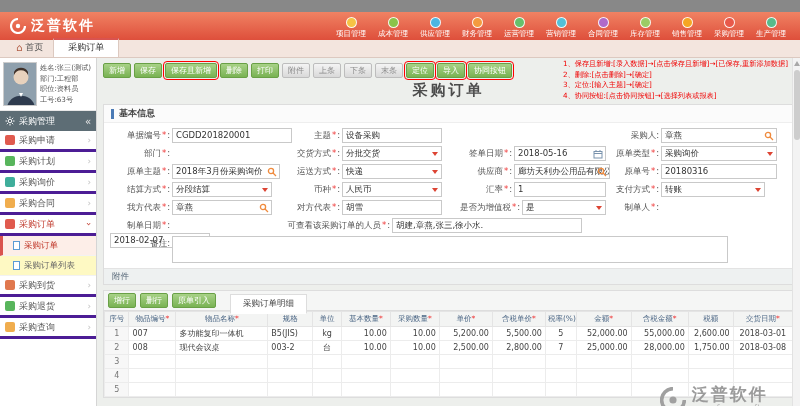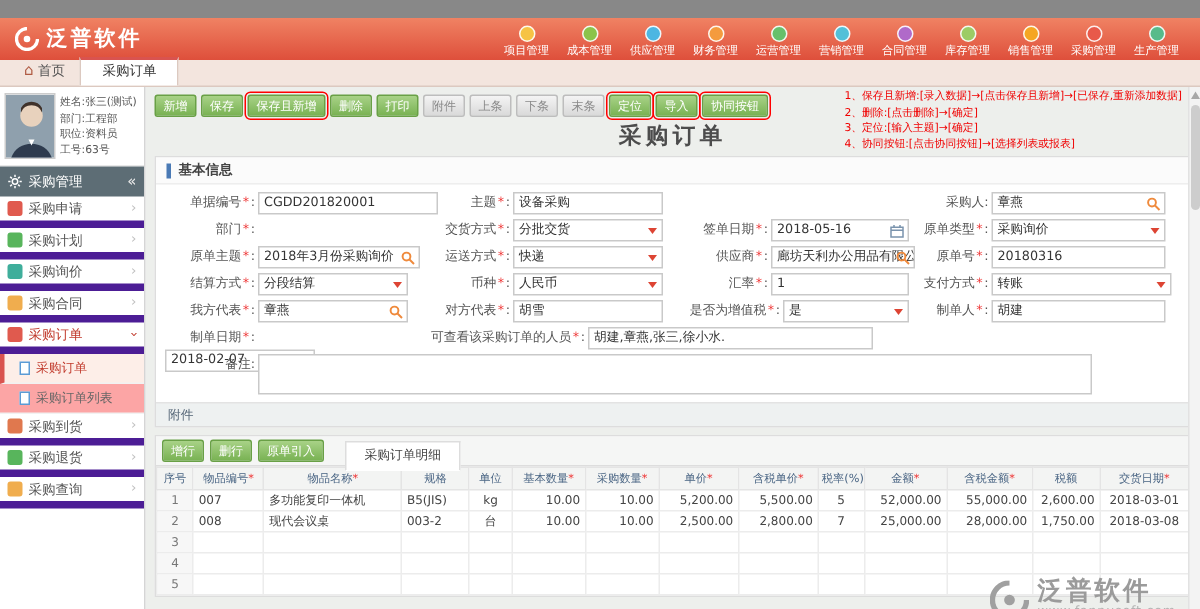--- a/index.html
+++ b/index.html
@@ -27,26 +27,26 @@
 
   
   aside { width:97px; background:#fff; border-right:1px solid #d5d5d5; flex-shrink:0; display:flex; flex-direction:column; }
   .profile { display:flex; gap:3px; padding:4px 3px; border-bottom:1px solid #e8e8e8; }
   .photo { width:34px; height:44px; flex-shrink:0; border:1px solid #ccc; overflow:hidden; }
   .pinfo { font-size:7.2px; color:#555; line-height:10.5px; padding-top:1px; white-space:nowrap; overflow:hidden; }
   .side-head { height:20px; background:#5d6d75; color:#fff; display:flex; align-items:center; padding:0 5px; gap:4px; }
   .side-head .sp { flex:1; }
   .side-head .collapse { color:#e8e8e8; cursor:pointer; font-size:10px; }
   .menu { list-style:none; flex:1; overflow:hidden; }
-  .menu-item { height:21px; display:flex; align-items:center; gap:4px; padding:0 5px; border-bottom:5px solid #4c1d95; color:#555; cursor:pointer; }
+  .menu-item { height:21px; display:flex; align-items:center; gap:4px; padding:0 5px; border-bottom:3px solid #4c1d95; color:#555; cursor:pointer; }
   .menu-item .mi { width:10px; height:10px; border-radius:2px; flex-shrink:0; }
   .menu-item .chev { margin-left:auto; color:#c0c0c0; font-size:9px; }
   .menu-item.expanded { color:#c0392b; }
   .menu-item.expanded .chev { transform:rotate(90deg); color:#c0392b; }
-  .submenu-item { height:20px; display:flex; align-items:center; gap:4px; padding:0 4px 0 13px; background:#fca5a5;
+  .submenu-item { height:20px; display:flex; align-items:center; gap:4px; padding:0 4px 0 13px; background:#fef9c3;
                   border-bottom:1px solid #f2f2f2; color:#666; font-size:8.5px; cursor:pointer; }
   .submenu-item.active { background:#fdeee8; color:#c0392b; border-left:3px solid #d9534f; padding-left:10px; }
   .doc { width:7px; height:9px; border:1px solid #5b9bd5; background:#fff; flex-shrink:0; }
 
   
   main { flex:1; position:relative; overflow:hidden; padding:0 6px; }
   .toolbar { padding-top:5px; display:flex; gap:3px; align-items:center; flex-wrap:nowrap; }
   .tb { font-size:8px; padding:1px 5px; border-radius:2px; cursor:pointer; font-family:inherit; white-space:nowrap; height:15px; }
   .tb.green { background:linear-gradient(#a8d287,#79b253); border:1px solid #69a046; color:#fff; }
   .tb.gray  { background:linear-gradient(#f4f4f4,#d9d9d9); border:1px solid #bdbdbd; color:#8a8a8a; }
@@ -355,42 +355,41 @@
               <div class="fld" style="left: 172px;">
                 <span class="flabel" style="width:62px">币种<span class="req">*</span>:</span>
                 <span class="finput hasicon" style="width:100px"><span>人民币</span><span class="drop"></span></span>
               </div>
               <div class="fld" style="left: 342px;">
                 <span class="flabel" style="width:64px">汇率<span class="req">*</span>:</span>
                 <span class="finput" style="width:92px"><span>1</span></span>
               </div>
               <div class="fld" style="left: 503px;">
                 <span class="flabel" style="width:50px">支付方式<span class="req">*</span>:</span>
-                <span class="finput hasicon" style="width:120px"><span>转账</span><span class="drop"></span></span>
+                <span class="finput hasicon" style="width:104px"><span>转账</span><span class="drop"></span></span>
               </div>
             </div>
             <div class="frow">
               <div class="fld" style="left: 2px;">
                 <span class="flabel" style="width:62px">我方代表<span class="req">*</span>:</span>
                 <span class="finput hasicon" style="width:100px"><span>章燕</span><svg class="ficon" width="10" height="10" viewBox="0 0 10 10">
                     <circle cx="4" cy="4" r="2.6" fill="none" stroke="#ef8a3c" stroke-width="1.3"></circle>
                     <line x1="6" y1="6" x2="9" y2="9" stroke="#ef8a3c" stroke-width="1.3"></line>
                   </svg></span>
               </div>
               <div class="fld" style="left: 172px;">
                 <span class="flabel" style="width:62px">对方代表<span class="req">*</span>:</span>
                 <span class="finput" style="width:100px"><span>胡雪</span></span>
               </div>
               <div class="fld" style="left: 342px;">
                 <span class="flabel" style="width:72px">是否为增值税<span class="req">*</span>:</span>
                 <span class="finput hasicon" style="width:84px"><span>是</span><span class="drop"></span></span>
               </div>
               <div class="fld" style="left: 503px;">
                 <span class="flabel" style="width:50px">制单人<span class="req">*</span>:</span>
-                <span class="finput" style="width:116px"><span>胡建</span></span>
               </div>
             </div>
             <div class="frow">
               <div class="fld" style="left: 2px; flex-direction: column;">
                 <span class="flabel" style="width:62px">制单日期<span class="req">*</span>:</span>
                 <span class="finput hasicon" style="width:100px"><span>2018-02-07</span><svg class="ficon" width="10" height="10" viewBox="0 0 10 10">
                     <rect x="1" y="2.5" width="8" height="6.5" fill="#fff" stroke="#7a93ad"></rect>
                     <line x1="1" y1="4.5" x2="9" y2="4.5" stroke="#7a93ad"></line>
                     <line x1="3" y1="1" x2="3" y2="3" stroke="#7a93ad"></line>
                     <line x1="7" y1="1" x2="7" y2="3" stroke="#7a93ad"></line>

